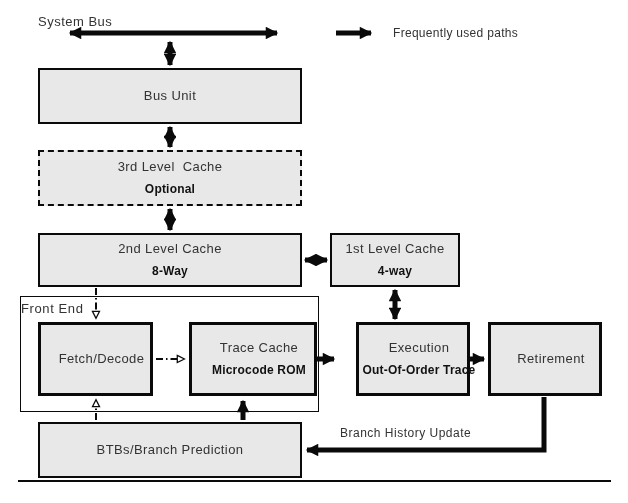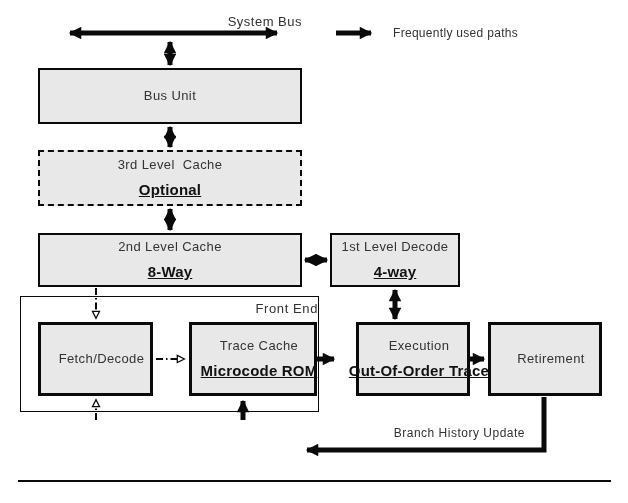--- a/index.html
+++ b/index.html
@@ -23,21 +23,21 @@
   .fe {
     position: absolute;
     z-index: 1;
     background: #ffffff;
     border: 1.5px solid var(--box-border);
     box-sizing: border-box;
   }
   .fe-label {
     position: absolute;
     top: 4px; left: 0; right: 0;
-    text-align: right;
+    text-align: left;
     font-size: 13px;
     letter-spacing: 0.6px;
     color: var(--text);
   }
   svg.edges { position: absolute; left: 0; top: 0; z-index: 5; }
   .thick { stroke: var(--arrow, #0a0a0a); stroke-width: 5; fill: none; }
   .dd    { stroke: var(--arrow, #0a0a0a); stroke-width: 2; fill: none; stroke-dasharray: 7 3 1.5 3; }
   .rule  { stroke: var(--arrow, #0a0a0a); stroke-width: 2; }
   .mfill   { fill: var(--arrow, #0a0a0a); }
   .mhollow { fill: #ffffff; stroke: var(--arrow, #0a0a0a); stroke-width: 1.6; }
@@ -56,35 +56,34 @@
   .box.heavy  { border-width: 3px; padding-left: 12px; }
   .box.dashed { border-style: dashed; }
   .t {
     font-size: 13px;
     color: var(--text);
     letter-spacing: 0.4px;
     white-space: pre;
     line-height: 1.15;
   }
   .s {
-    font-size: 15px;
+    font-size: 12px;
     font-weight: bold;
     color: var(--subtext);
     letter-spacing: 0.2px;
     margin-top: 8px;
     white-space: pre;
-    text-decoration: underline;
   }
   .flabel {
     position: absolute;
     z-index: 10;
     font-size: 13px;
     letter-spacing: 0.5px;
     color: var(--text);
-    text-align: right;
+    text-align: left;
   }
   .legend {
     position: absolute;
     z-index: 10;
     left: 333px;
     top: 22px;
   }
   .legend-row {
     display: flex;
     align-items: center;
@@ -149,21 +148,21 @@
     <div class="t">3rd Level  Cache</div>
     <div class="s">Optional</div>
   </div>
 
   <div class="box" style="left:38px; top:233px; width:264px; height:54px">
     <div class="t">2nd Level Cache</div>
     <div class="s">8-Way</div>
   </div>
 
   <div class="box" style="left:330px; top:233px; width:130px; height:54px">
-    <div class="t">1st Level Decode</div>
+    <div class="t">1st Level Cache</div>
     <div class="s">4-way</div>
   </div>
 
   <div class="box heavy" style="left:38px; top:322px; width:115px; height:74px">
     <div class="t">Fetch/Decode</div>
   </div>
 
   <div class="box heavy" style="left:189px; top:322px; width:128px; height:74px">
     <div class="t">Trace Cache</div>
     <div class="s">Microcode ROM</div>
@@ -171,20 +170,23 @@
 
   <div class="box heavy" style="left:356px; top:322px; width:114px; height:74px">
     <div class="t">Execution</div>
     <div class="s">Out-Of-Order Trace</div>
   </div>
 
   <div class="box heavy" style="left:488px; top:322px; width:114px; height:74px">
     <div class="t">Retirement</div>
   </div>
 
+  <div class="box" style="left:38px; top:422px; width:264px; height:56px">
+    <div class="t">BTBs/Branch Prediction</div>
+  </div>
 
   <div class="legend">
     <div class="legend-row">
       <svg width="52" height="16" viewBox="0 0 52 16">
         <line class="thick" x1="3" y1="8" x2="38" y2="8" marker-end="url(#mS)"></line>
       </svg>
       <span class="legend-label">Frequently used paths</span>
     </div>
   </div>
 

